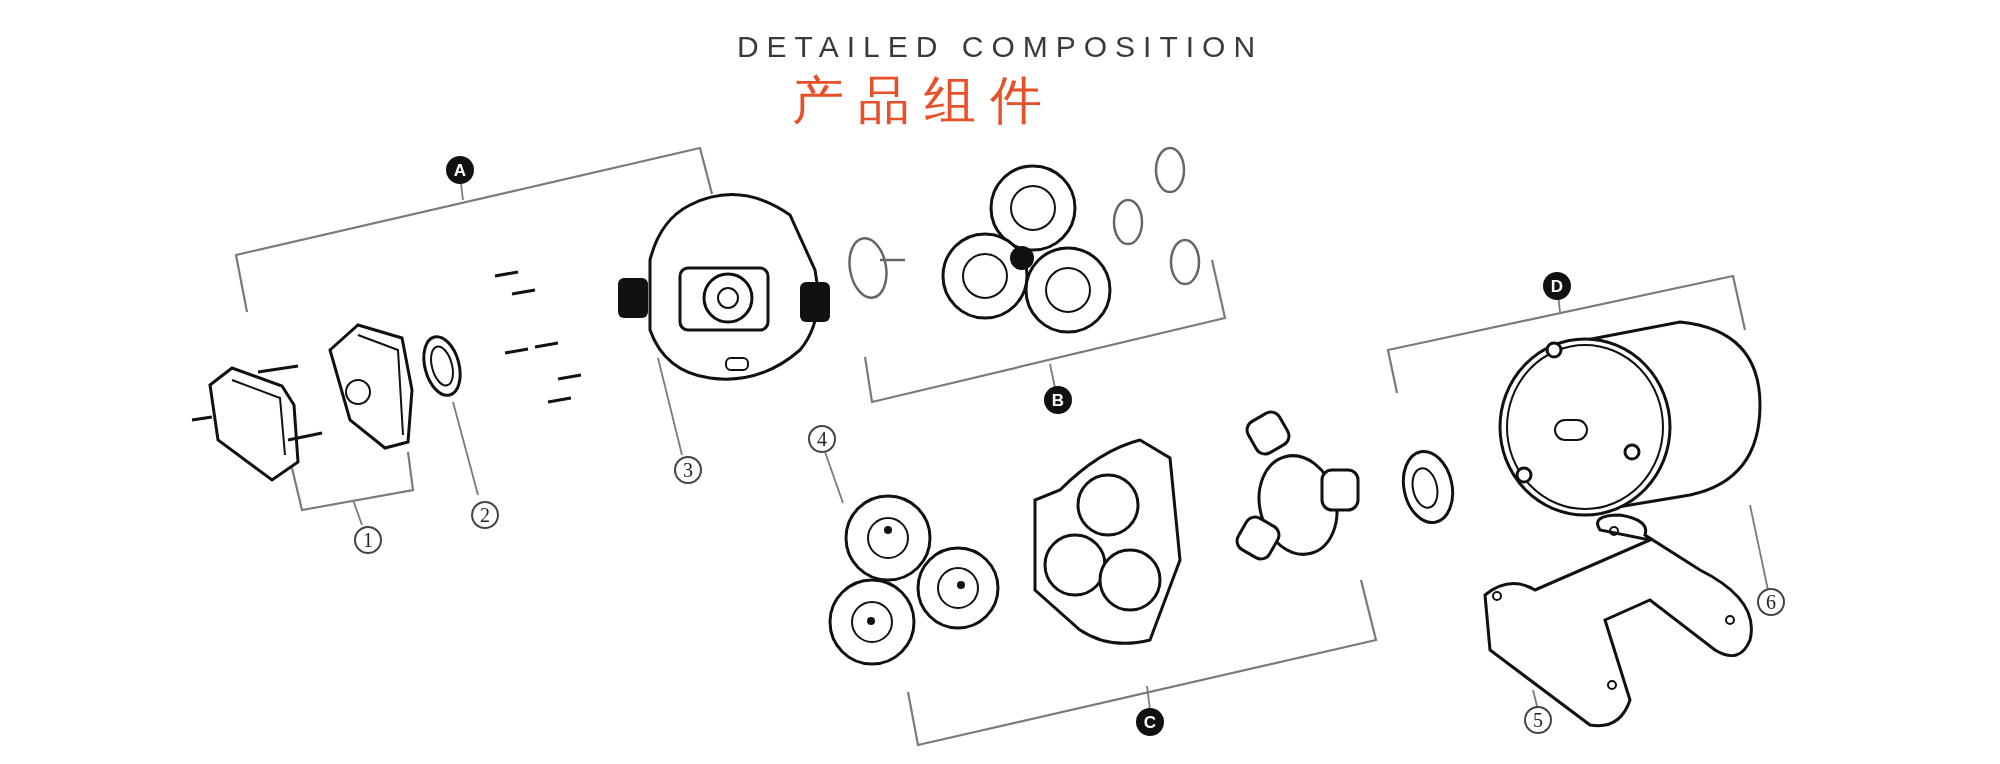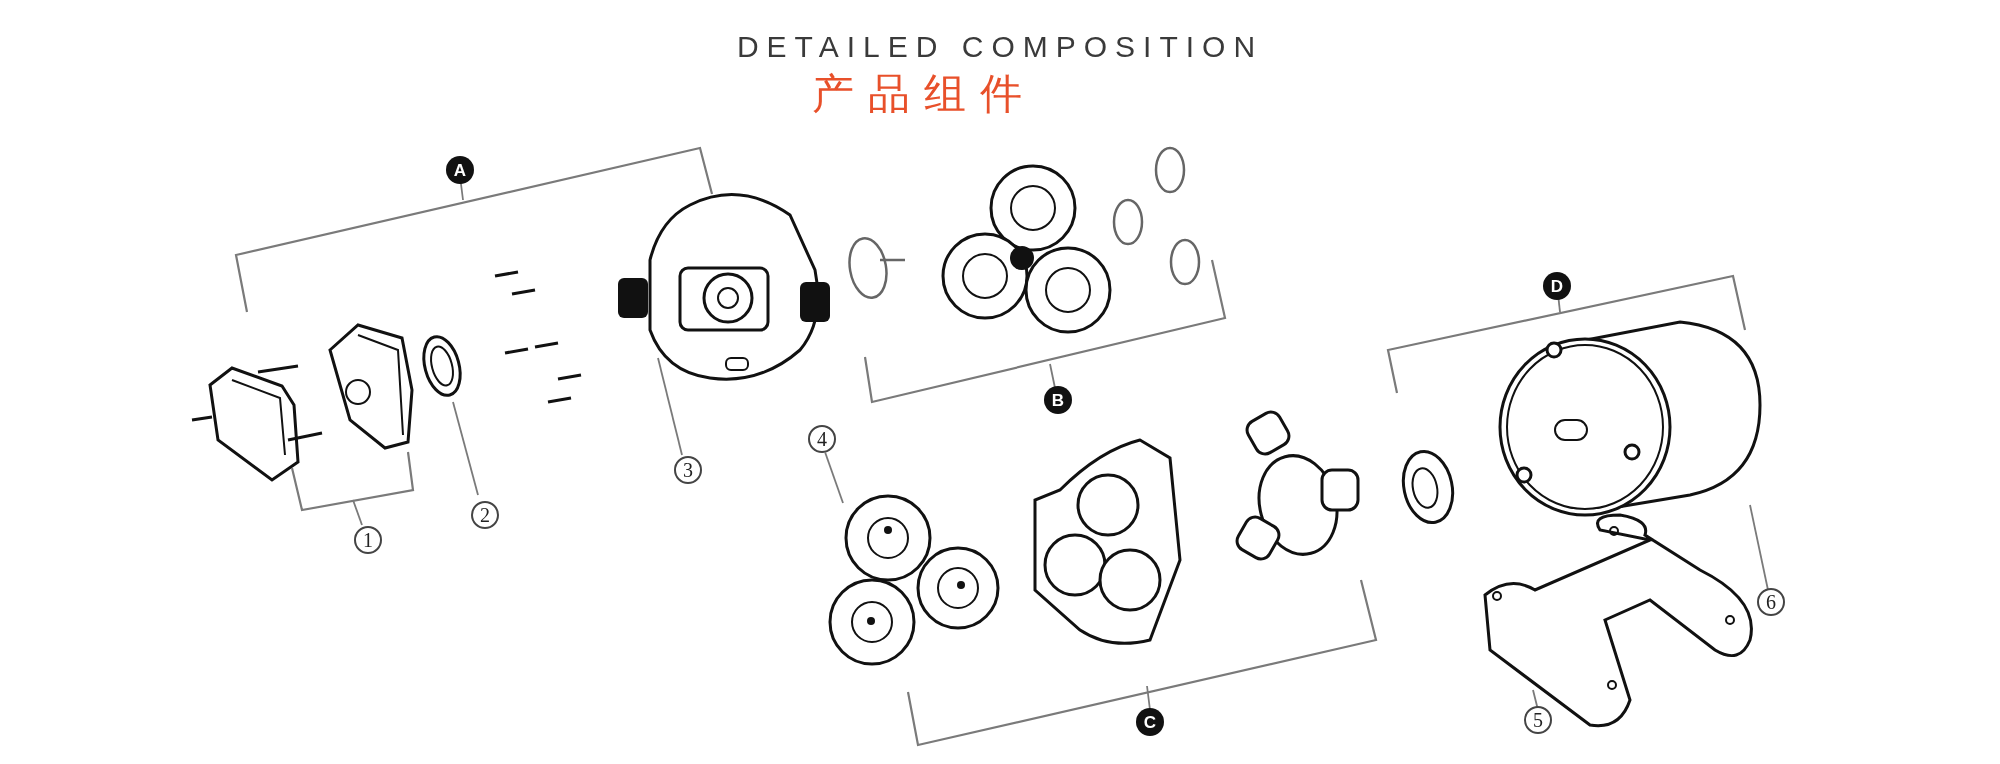--- a/index.html
+++ b/index.html
@@ -1,18 +1,18 @@
 <!DOCTYPE html>
 <html><head>
 <meta charset="utf-8">
 <style>
   html, body { margin:0; padding:0; background:#ffffff; }
   body { width:2000px; height:764px; position:relative; overflow:hidden; font-family:"Liberation Sans", sans-serif; }
   .title-en { position:absolute; left:0; width:2000px; top:30px; text-align:center; font-size:30px; letter-spacing:8px; color:#3a3a3a; font-weight:normal; }
-  .title-cn { position:absolute; left:0; width:1848px; top:66px; text-align:center; font-size:42px; letter-spacing:14px; color:#e8502a; font-family:"DejaVu Sans", sans-serif; font-weight:300; }
+  .title-cn { position:absolute; left:0; width:1848px; top:66px; text-align:center; font-size:52px; letter-spacing:14px; color:#e8502a; font-family:"DejaVu Sans", sans-serif; font-weight:300; }
   svg.diagram { position:absolute; left:0; top:0; }
   .bracket { fill:none; stroke:#7a7a7a; stroke-width:2.2; }
   .leader { fill:none; stroke:#7a7a7a; stroke-width:1.8; }
   .part { fill:#ffffff; stroke:#111; stroke-width:3; }
   .part-thin { fill:none; stroke:#111; stroke-width:2; }
   .part-grey { fill:#fff; stroke:#666; stroke-width:2.5; }
   .dark { fill:#111; }
   .group-badge circle { fill:#111; }
   .group-badge text { fill:#fff; font-size:17px; font-weight:bold; font-family:"Liberation Sans", sans-serif; }
   .num-badge circle { fill:#fff; stroke:#444; stroke-width:2; }

